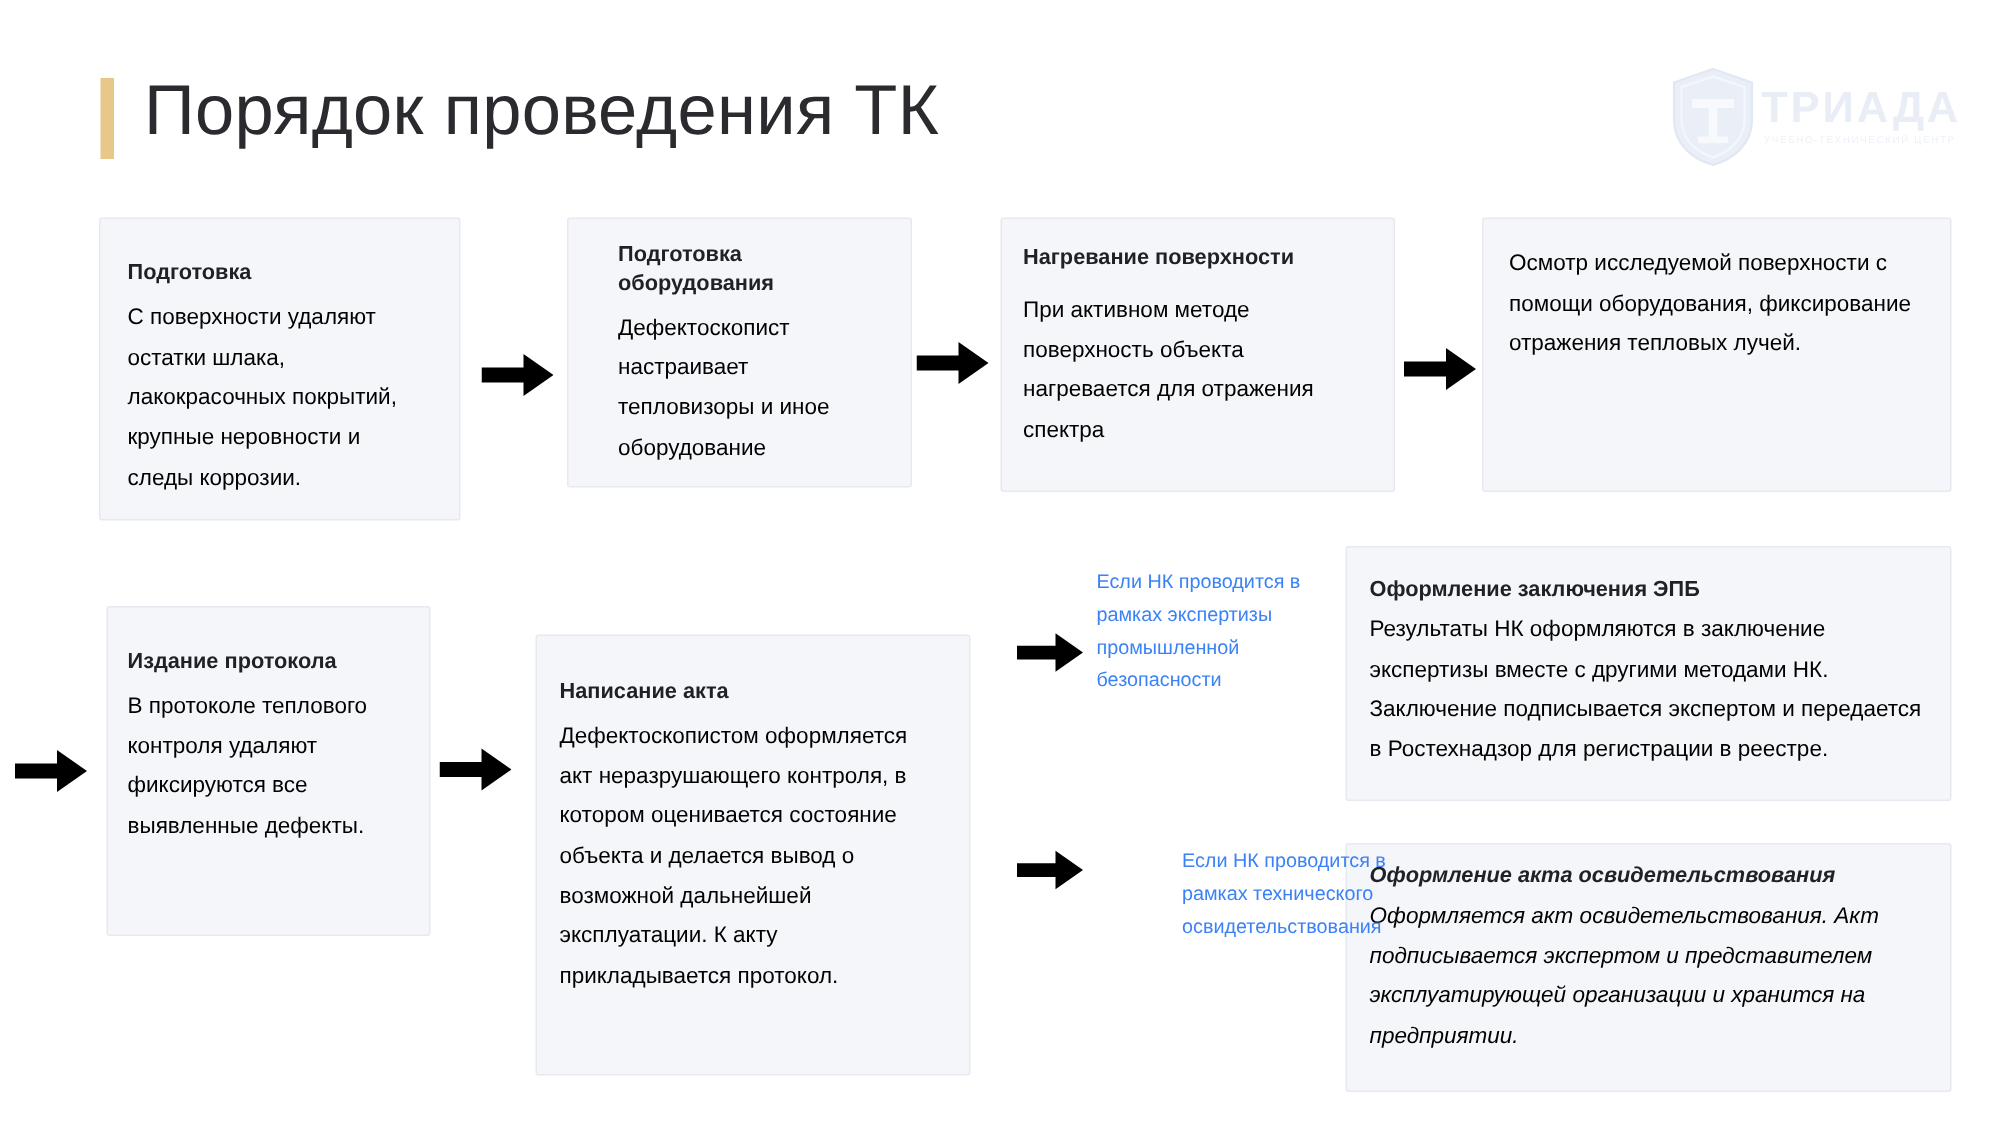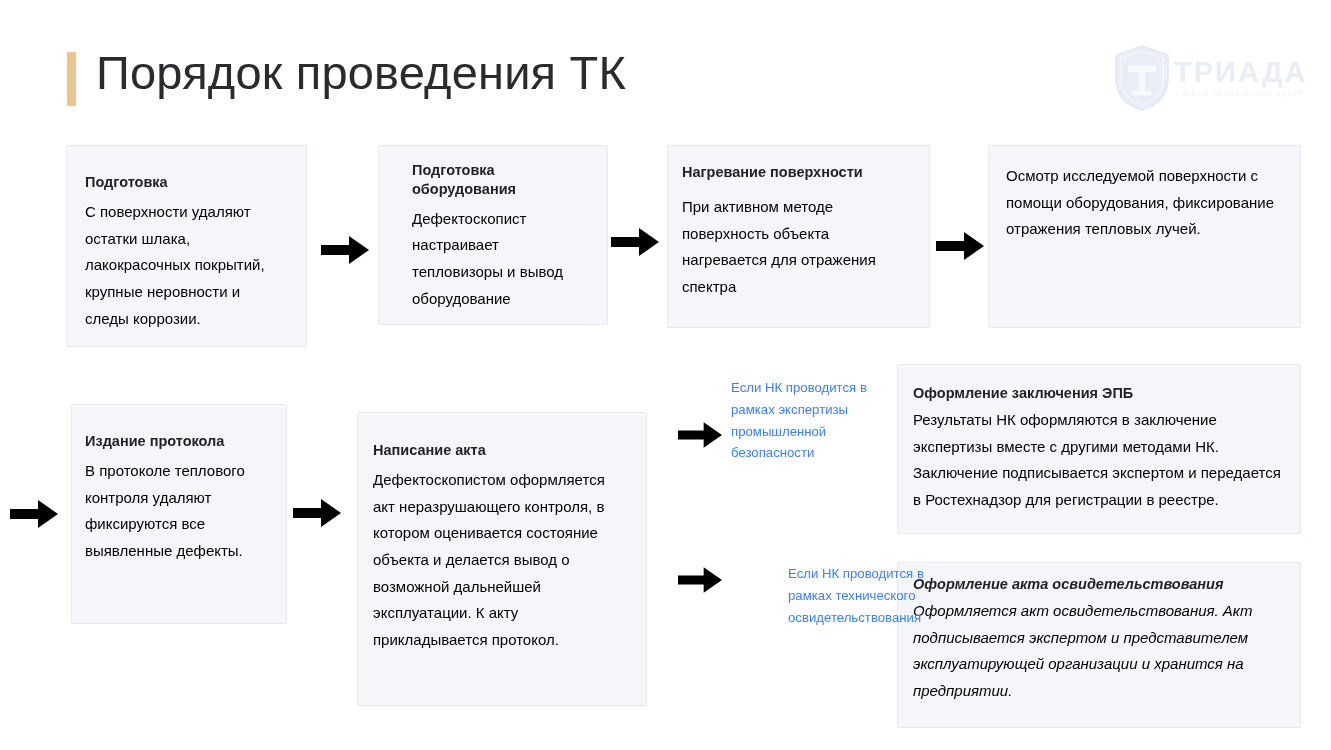--- a/index.html
+++ b/index.html
@@ -109,21 +109,21 @@
   #card-3 .card-title { margin-bottom: 12px; }
 
   #card-4 { left: 988px; top: 145px; width: 313px; height: 183px; }
   #card-4 .inner { padding: 17px 16px 0 17px; }
   #card-4 .card-title { margin-bottom: 11px; }
 
   #card-5 { left: 71px;  top: 404px; width: 216px; height: 220px; }
   #card-5 .inner { padding: 27px 18px 0 13px; }
   #card-5 .card-title { margin-bottom: 7px; }
 
-  #card-6 { left: 357px; top: 412px; width: 290px; height: 294px; }
+  #card-6 { left: 357px; top: 423px; width: 290px; height: 294px; }
   #card-6 .inner { padding: 28px 20px 0 15px; }
   #card-6 .card-title { margin-bottom: 7px; }
 
   #card-7 { left: 897px; top: 364px; width: 404px; height: 170px; }
   #card-7 .inner { padding: 19px 14px 0 15px; }
   #card-7 .card-title { margin-bottom: 4px; }
 
   #card-8 { left: 897px; top: 562px; width: 404px; height: 166px; }
   #card-8 .inner { padding: 12px 14px 0 15px; font-style: italic; }
   #card-8 .card-title { margin-bottom: 4px; }
@@ -177,21 +177,21 @@
   <div class="card" id="card-1">
     <div class="inner">
       <div class="card-title">Подготовка</div>
       <div class="card-body">С поверхности удаляют остатки шлака, лакокрасочных покрытий, крупные неровности и следы коррозии.</div>
     </div>
   </div>
 
   <div class="card" id="card-2">
     <div class="inner">
       <div class="card-title">Подготовка оборудования</div>
-      <div class="card-body">Дефектоскопист настраивает тепловизоры и вывод оборудование</div>
+      <div class="card-body">Дефектоскопист настраивает тепловизоры и иное оборудование</div>
     </div>
   </div>
 
   <div class="card" id="card-3">
     <div class="inner">
       <div class="card-title">Нагревание поверхности</div>
       <div class="card-body">При активном методе поверхность объекта нагревается для отражения спектра</div>
     </div>
   </div>
 

